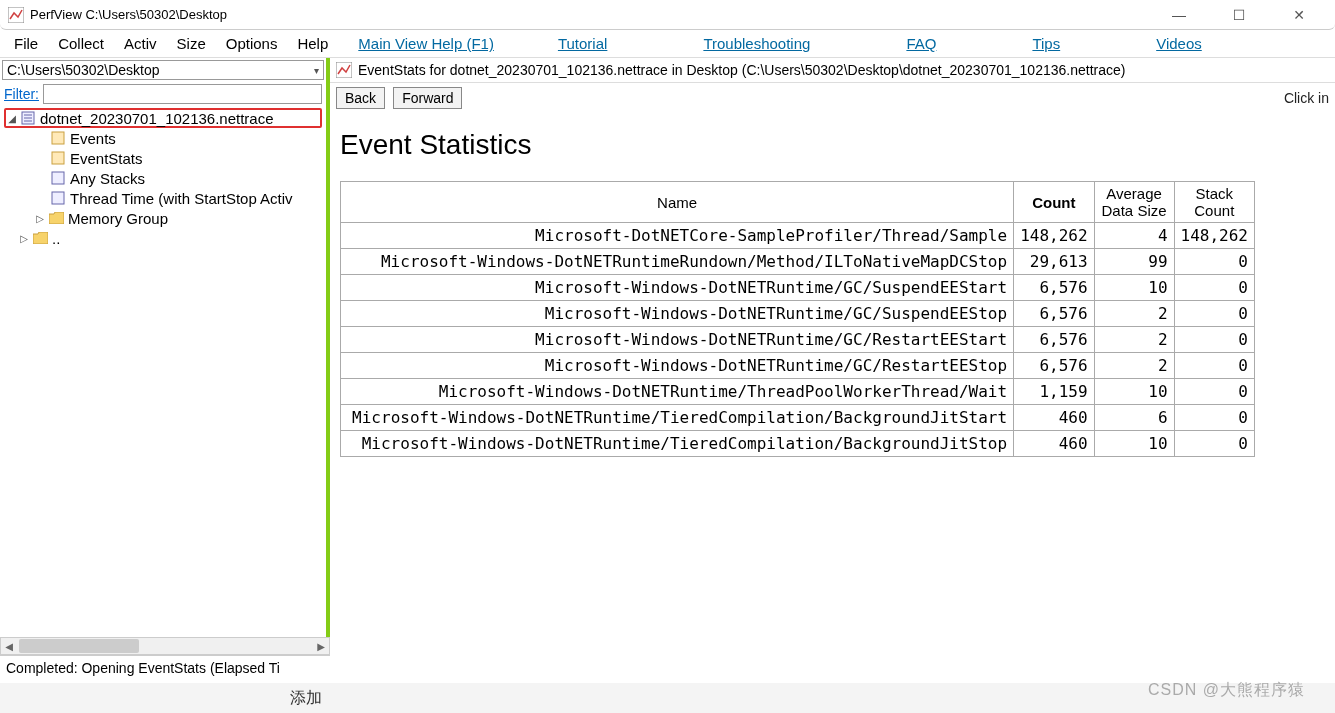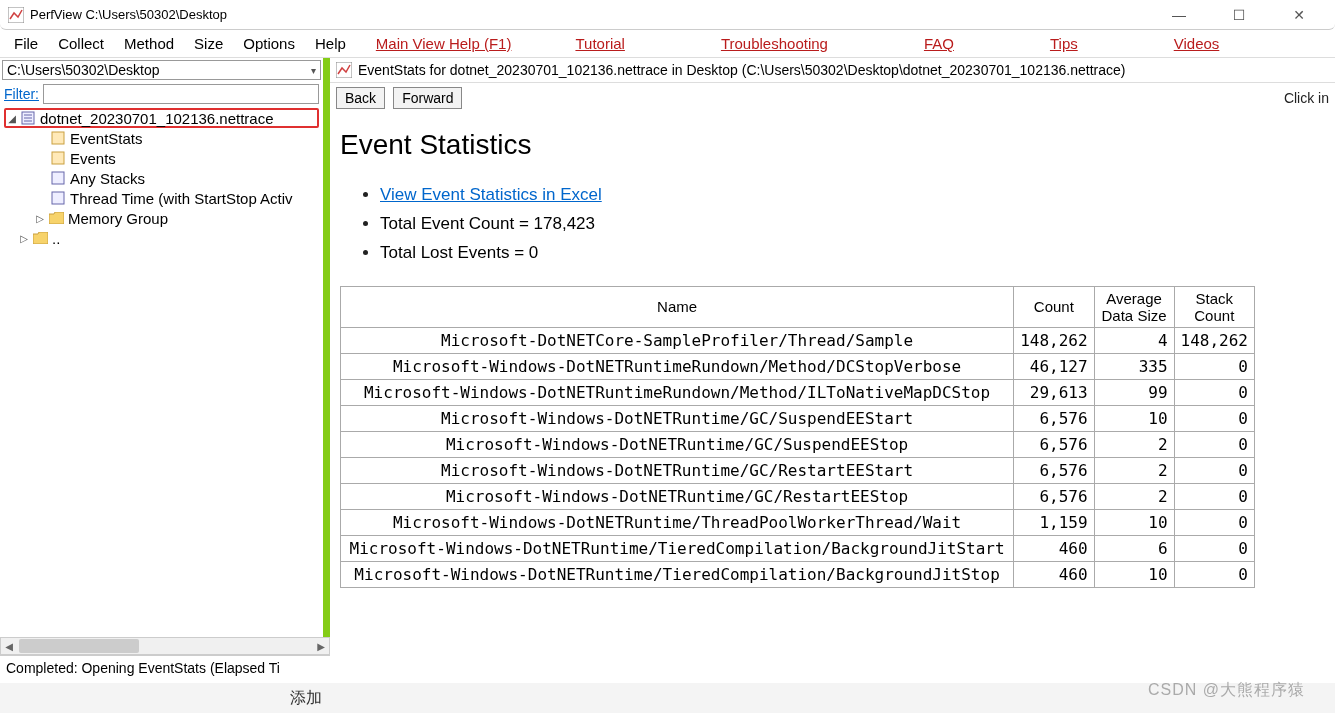--- a/index.html
+++ b/index.html
@@ -7,26 +7,26 @@
 
 .titlebar { height: 30px; display: flex; align-items: center; padding: 0 8px; border-bottom: 1px solid #ccc; background: #fff; border-radius: 6px; }
 .titlebar-icon { width: 16px; height: 16px; margin-right: 6px; display: inline-flex; align-items: center; justify-content: center; }
 .titlebar-text { flex: 1; font-size: 13px; }
 .win-controls { display: flex; gap: 20px; margin-right: 8px; color: #555; }
 .win-controls span { font-size: 14px; cursor: default; width: 40px; text-align: center; }
 
 .menubar { height: 28px; display: flex; align-items: center; padding: 0 4px; border-bottom: 1px solid #ddd; background: #fff; font-size: 15px; }
 .menubar .menu-item { padding: 2px 10px; cursor: default; }
 .menubar .sep { width: 12px; }
-.menubar .link-item { color: #b91c1c; text-decoration: underline; padding: 2px 8px; cursor: pointer; }
+.menubar .link-item { color: #0369a1; text-decoration: underline; padding: 2px 8px; cursor: pointer; }
 .link-group { display: flex; gap: 80px; margin-left: 48px; }
 
 .main { display: flex; height: calc(100% - 58px - 32px - 30px); }
 
-.left-pane { width: 330px; border-right: 7px solid #84cc16; display: flex; flex-direction: column; background: #fff; }
+.left-pane { width: 330px; border-right: 4px solid #84cc16; display: flex; flex-direction: column; background: #fff; }
 .path-combo { display: flex; align-items: center; border: 1px solid #999; margin: 2px; padding: 1px 4px; font-size: 14px; }
 .path-combo .arrow { margin-left: auto; font-size: 10px; color: #555; }
 .filter-row { display: flex; align-items: center; padding: 0 4px; height: 24px; font-size: 14px; }
 .filter-label { color: #0066cc; text-decoration: underline; margin-right: 4px; }
 .filter-input { flex: 1; border: 1px solid #999; height: 20px; padding: 0 2px; font-size: 13px; }
 
 .tree { flex: 1; overflow: hidden; padding: 2px 4px; font-size: 15px; }
 .tree-row { display: flex; align-items: center; height: 20px; white-space: nowrap; }
 .tree-row.root { border: 2px solid #e03030; border-radius: 2px; padding-right: 30px; }
 .tree-row .indent { display: inline-block; }
@@ -46,22 +46,22 @@
 .content { padding: 16px 10px 10px 10px; overflow: hidden; }
 h1 { font-size: 28px; font-weight: 400; margin-bottom: 20px; }
 .bullets { margin-left: 40px; margin-bottom: 18px; font-size: 17px; line-height: 1.7; }
 .bullets li::marker { color: #222; }
 .bullets a { color: #0066cc; text-decoration: underline; }
 
 table { border-collapse: collapse; width: 915px; font-size: 16px; }
 th, td { border: 1px solid #aaa; padding: 3px 6px; margin-left: 48px; }
 th { font-weight: 400; text-align: center; font-size: 15px; }
 td.num { text-align: right; font-family: Consolas, monospace; }
-td.name { font-family: Consolas, monospace; text-align: center; }
-.col-count { width: 72px; }
+td.name { font-family: Consolas, monospace; text-align: right; }
+.col-count { width: 72px; font-weight: bold; }
 .col-avg { width: 80px; }
 .col-stack { width: 76px; }
 
 .hscroll { position: absolute; left: 0; width: 330px; height: 18px; border: 1px solid #ccc; background: #f0f0f0; bottom: 58px; display: flex; align-items: center; }
 .hscroll .thumb { width: 120px; height: 14px; background: #ccc; margin-left: 2px; border-radius: 2px; }
 .hscroll .arrow-l, .hscroll .arrow-r { width: 16px; text-align: center; font-size: 10px; color: #666; }
 .hscroll .track { flex: 1; }
 
 .statusbar { position: absolute; bottom: 30px; left: 0; width: 330px; height: 28px; border-top: 1px solid #ccc; padding: 4px 6px; font-size: 14px; background: #fff; white-space: nowrap; overflow: hidden; }
 
@@ -85,21 +85,21 @@
   <div class="win-controls">
     <span>—</span>
     <span>☐</span>
     <span>✕</span>
   </div>
 </div>
 
 <div class="menubar">
   <span class="menu-item">File</span>
   <span class="menu-item">Collect</span>
-  <span class="menu-item">Method</span>
+  <span class="menu-item">Activ</span>
   <span class="menu-item">Size</span>
   <span class="menu-item">Options</span>
   <span class="menu-item">Help</span>
   <span class="sep"></span>
   <span class="link-item">Main View Help (F1)</span>
   <span class="link-group">
     <span class="link-item">Tutorial</span>
     <span class="link-item">Troubleshooting</span>
     <span class="link-item">FAQ</span>
     <span class="link-item">Tips</span>
@@ -131,30 +131,30 @@
           </span>
         <span class="tree-label">dotnet_20230701_102136.nettrace</span>
       </div>
       <div class="tree-row">
           <span class="indent" style="width:44px"></span>
           <span class="tree-icon doc-icon">
             <svg viewBox="0 0 14 14">
               <rect x="1" y="1" width="12" height="12" fill="#ffe9b8" stroke="#c9a040"></rect>
             </svg>
           </span>
+          <span class="tree-label">Events</span>
+        </div>
+      <div class="tree-row">
+          <span class="indent" style="width:44px"></span>
+          <span class="tree-icon doc-icon">
+            <svg viewBox="0 0 14 14">
+              <rect x="1" y="1" width="12" height="12" fill="#ffe9b8" stroke="#c9a040"></rect>
+            </svg>
+          </span>
           <span class="tree-label">EventStats</span>
-        </div>
-      <div class="tree-row">
-          <span class="indent" style="width:44px"></span>
-          <span class="tree-icon doc-icon">
-            <svg viewBox="0 0 14 14">
-              <rect x="1" y="1" width="12" height="12" fill="#ffe9b8" stroke="#c9a040"></rect>
-            </svg>
-          </span>
-          <span class="tree-label">Events</span>
         </div>
       <div class="tree-row">
           <span class="indent" style="width:44px"></span>
           <span class="tree-icon doc-icon">
             <svg viewBox="0 0 14 14">
               <rect x="1" y="1" width="12" height="12" fill="#eef" stroke="#66a"></rect>
             </svg>
           </span>
           <span class="tree-label">Any Stacks</span>
         </div>
@@ -198,48 +198,37 @@
           </svg></span>
       <span>EventStats for dotnet_20230701_102136.nettrace in Desktop (C:\Users\50302\Desktop\dotnet_20230701_102136.nettrace)</span>
     </div>
     <div class="nav-row">
       <button class="nav-btn">Back</button>
       <button class="nav-btn">Forward</button>
       <span class="right-hint">Click in</span>
     </div>
     <div class="content">
       <h1>Event Statistics</h1>
-      <ul class="bullets">
-        <li><a>View Event Statistics in Excel</a></li>
-        <li>Total Event Count = 178,423</li>
-        <li>Total Lost Events = 0</li>
-      </ul>
       <table>
         <thead>
           <tr>
             <th>Name</th>
             <th class="col-count">Count</th>
             <th class="col-avg">Average Data Size</th>
             <th class="col-stack">Stack Count</th>
           </tr>
         </thead>
         <tbody id="tbody">
             <tr>
               <td class="name">Microsoft-DotNETCore-SampleProfiler/Thread/Sample</td>
               <td class="num">148,262</td>
               <td class="num">4</td>
               <td class="num">148,262</td>
             </tr>
             <tr>
-              <td class="name">Microsoft-Windows-DotNETRuntimeRundown/Method/DCStopVerbose</td>
-              <td class="num">46,127</td>
-              <td class="num">335</td>
-              <td class="num">0</td>
-            </tr>
-            <tr>
               <td class="name">Microsoft-Windows-DotNETRuntimeRundown/Method/ILToNativeMapDCStop</td>
               <td class="num">29,613</td>
               <td class="num">99</td>
               <td class="num">0</td>
             </tr>
             <tr>
               <td class="name">Microsoft-Windows-DotNETRuntime/GC/SuspendEEStart</td>
               <td class="num">6,576</td>
               <td class="num">10</td>
               <td class="num">0</td>

